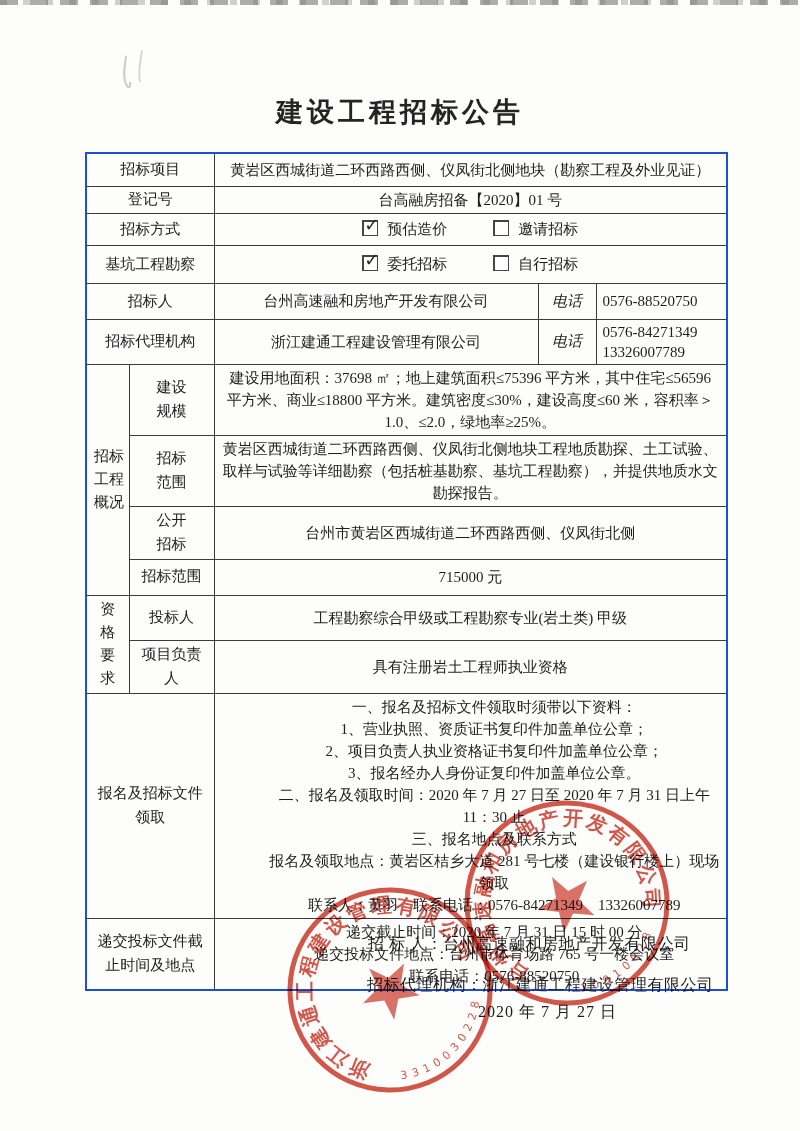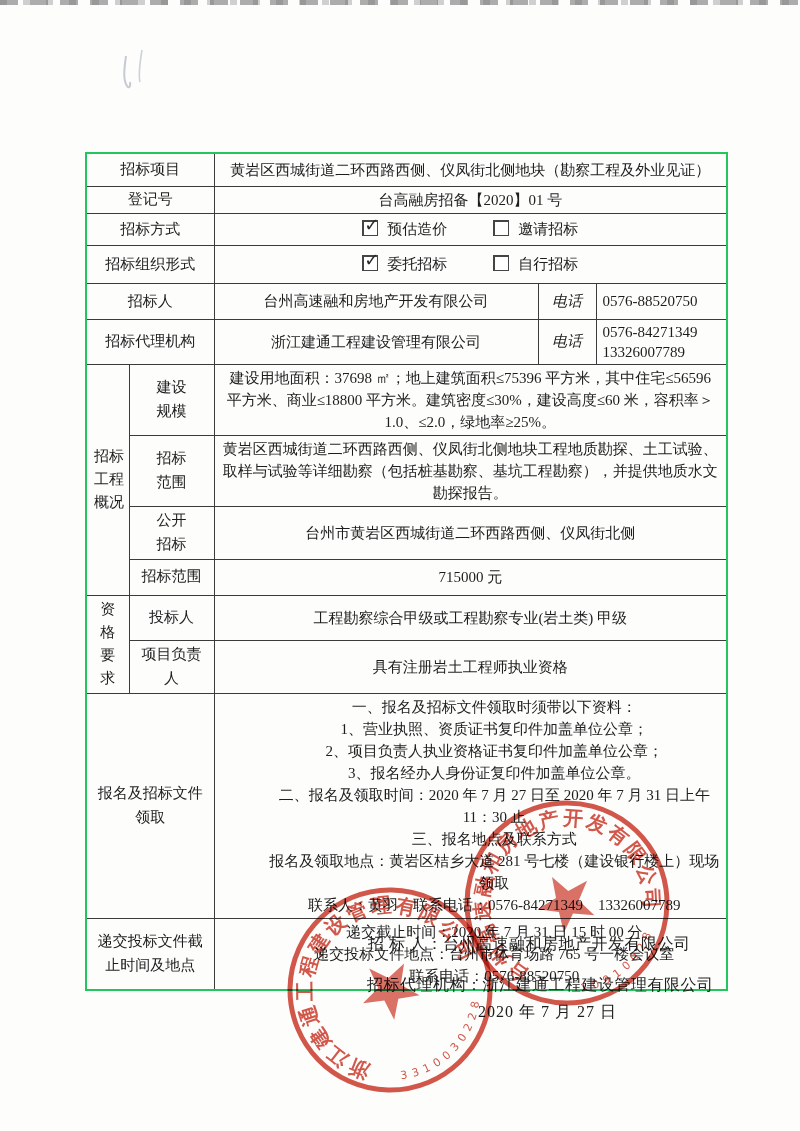--- a/index.html
+++ b/index.html
@@ -23,21 +23,21 @@
     font-family:"Liberation Sans", sans-serif; font-weight:700;
     font-size:27px; letter-spacing:4px; color:#242424;
   }
 
   table.main {
     position:absolute; left:85px; top:152px; width:641px;
     border-collapse:collapse; table-layout:fixed;
     font-size:15px; color:#1d1d1d;
   }
   table.main td { border:1px solid #3b3b3b; padding:2px 6px; overflow:hidden; }
-  table.main { border:2px solid #22c55e; }
+  table.main { border:2px solid #1d4ed8; }
   td.lab { text-align:center; vertical-align:middle; }
   td.val { text-align:center; vertical-align:middle; padding-left:10px; line-height:22px; }
   td.sec { text-align:center; vertical-align:middle; line-height:1.55; padding:2px 5px; }
   td.sec .vwrap { display:inline-block; width:32px; }
   td.sec .vwrap.one { width:16px; }
   td.phone-lab { text-align:center; vertical-align:middle;font-style:italic; }
   td.phone-val { text-align:left; vertical-align:middle; padding-left:8px; line-height:20px;
                  font-family:"Liberation Serif", serif; }
 
   .r1{height:33px}.r2{height:27px}.r3{height:32px}.r4{height:38px}
@@ -70,20 +70,21 @@
 
 <div class="page">
 
   <div class="scan-edge"></div>
 
   <svg class="pencil-mark" width="40" height="60" viewBox="0 0 40 60">
     <path d="M8 14 C 6 28, 5 38, 9 44 C 11 47, 13 44, 12 40" stroke="#9aa2af" stroke-width="2" fill="none"></path>
     <path d="M24 8 C 22 20, 20 32, 22 40" stroke="#a8aeba" stroke-width="1.6" fill="none"></path>
   </svg>
 
+  <div class="doc-title">建设工程招标公告</div>
 
   <table class="main">
     <colgroup>
         <col style="width:43px">
         <col style="width:85px">
         <col style="width:324px">
         <col style="width:58px">
         <col style="width:131px">
       </colgroup>
 
@@ -99,21 +100,21 @@
     </tr>
 
     <tr class="r3">
       <td class="lab" colspan="2">招标方式</td>
       <td class="val" colspan="3">
         <span class="cb checked"></span><span>预估造价</span><span class="cb opt2"></span><span>邀请招标</span>
       </td>
     </tr>
 
     <tr class="r4">
-      <td class="lab" colspan="2">招标组织形式</td>
+      <td class="lab" colspan="2">基坑工程勘察</td>
       <td class="val" colspan="3">
         <span class="cb checked"></span><span>委托招标</span><span class="cb opt2"></span><span>自行招标</span>
       </td>
     </tr>
 
     <tr class="r5">
       <td class="lab" colspan="2">招标人</td>
       <td class="val">台州高速融和房地产开发有限公司</td>
       <td class="phone-lab">电话</td>
       <td class="phone-val">0576-88520750</td>

